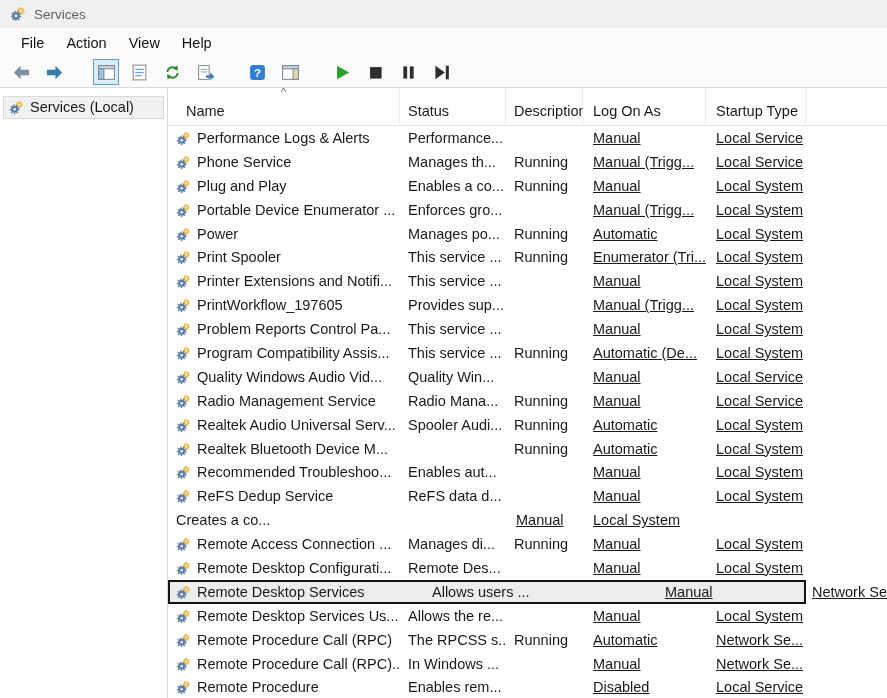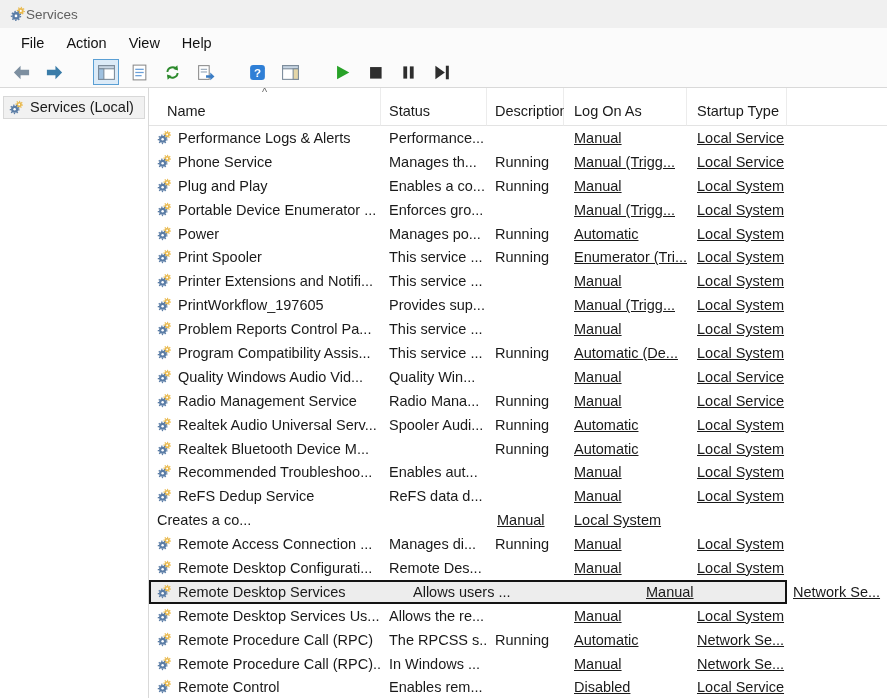--- a/index.html
+++ b/index.html
@@ -1,40 +1,40 @@
 <!DOCTYPE html>
 <html><head>
 <meta charset="utf-8">
 <style>
   * { margin:0; padding:0; box-sizing:border-box; }
   html,body { width:887px; height:698px; overflow:hidden; background:#fff;
               font-family:"Liberation Sans", sans-serif; color:#1a1a1a; }
 
   
   .titlebar { height:28px; background:#f0f0f0; display:flex; align-items:center;
-              padding-left:10px; }
+              padding-left:10px; gap:8px; }
   .titlebar .app-title { font-size:13.5px; color:#5f5f5f; }
 
   
   .menubar { height:29px; background:#fbfbfb; display:flex; align-items:center;
              padding-left:10px; }
   .menu-item { font-size:14.5px; padding:3px 11px; color:#111; cursor:default; }
 
   
   .toolbar { height:31px; background:#fbfbfb; border-bottom:1px solid #d9d9d9;
              display:flex; align-items:center; padding-left:8px; gap:7px; }
   .tool-btn { background:transparent; border:1px solid transparent; width:26px; height:26px;
               display:flex; align-items:center; justify-content:center; padding:0; cursor:default; }
   .tool-btn svg { width:19px; height:19px; }
   .tool-btn.toggled { background:#dcebf8; border:1px solid #5a9fd4; }
   .tb-sep { width:12px; height:1px; }
 
   
   .app-body { display:flex; height:610px; }
-  .sidebar { width:149px; border-right:1px solid #d9d9d9; padding:8px 3px 0 3px; background:#fff; }
+  .sidebar { width:168px; border-right:1px solid #d9d9d9; padding:8px 3px 0 3px; background:#fff; }
   .tree-item { display:flex; align-items:center; gap:6px; font-size:14.5px;
                padding:2px 6px 3px 5px; background:#f1f1f1; border:1px solid #d8d8d8; }
   .tree-item svg { width:15px; height:15px; flex:0 0 auto; }
 
   .main { flex:1; display:flex; flex-direction:column; background:#fff; overflow:hidden; }
 
   
   .list-header { display:grid; grid-template-columns:232px 106px 77px 123px 100px 1fr;
                  height:38px; flex:0 0 auto; }
   .hcell { position:relative; display:flex; align-items:center; padding:8px 4px 0 8px;
@@ -44,21 +44,21 @@
   .hcell.h-name { padding-left:18px; }
   .hcell.h-startup, .hcell.h-logon { padding-left:10px; }
   .sort-caret { position:absolute; top:-1px; left:50%; transform:translateX(-50%);
                 font-size:11px; color:#666; line-height:11px; }
 
   
   .list-body { flex:1; overflow:hidden; }
   .row { width:638px; height:23.9px; display:grid;
          grid-template-columns:232px 106px 77px 123px 100px; align-items:center; cursor:default; }
   .row .cell { font-size:14.5px; white-space:nowrap; overflow:hidden; padding-left:8px; }
-  .c-name { display:flex; align-items:flex-start; gap:6px; }
+  .c-name { display:flex; align-items:flex-end; gap:6px; }
   .c-name svg { width:15px; height:15px; flex:0 0 auto; }
   .c-startup, .c-logon { padding-left:10px !important;text-decoration:underline; }
   .row.selected { background:#ededed; outline:2.5px solid #141414; outline-offset:-2px;gap:24px; }
 </style>
 </head>
 <body>
 
 <svg width="0" height="0" style="position:absolute" aria-hidden="true">
   <symbol id="sym-gears" viewBox="0 0 16 16">
     <circle cx="10.8" cy="4.9" r="2.9" fill="#e9b94d"></circle>
@@ -493,21 +493,21 @@
     <div class="cell c-status"></div>
     <div class="cell c-startup">Manual</div>
     <div class="cell c-logon">Network Se...</div>
   </div>
 
   <div class="row">
     <div class="cell c-name">
       <svg viewBox="0 0 16 16">
                 <use href="#sym-gears"></use>
               </svg>
-      <span class="name-txt">Remote Control</span>
+      <span class="name-txt">Remote Procedure</span>
     </div>
     <div class="cell c-desc">Enables rem...</div>
     <div class="cell c-status"></div>
     <div class="cell c-startup">Disabled</div>
     <div class="cell c-logon">Local Service</div>
   </div>
 </div>
 
     </div>
   </div>

